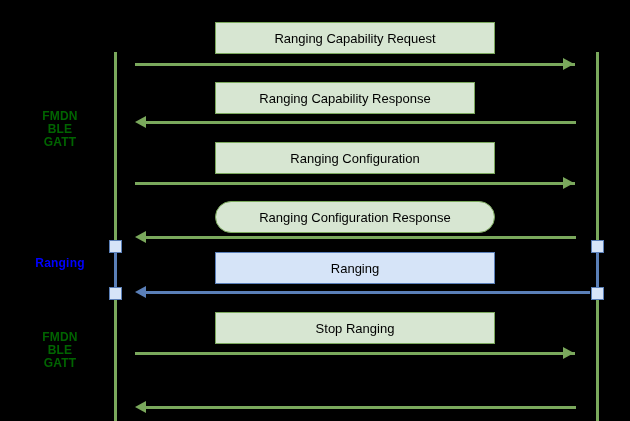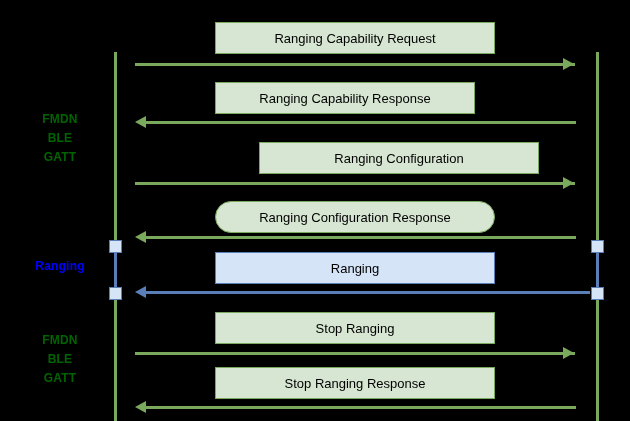--- a/index.html
+++ b/index.html
@@ -21,21 +21,21 @@
   }
   .lifeline {
     position: absolute;
     width: 3px;
     background: #7aa85c;
   }
   .phase-label {
     position: absolute;
     text-align: center;
     font-size: 12px;
-    line-height: 19px;
+    line-height: 13px;
     font-weight: bold;
     white-space: pre-line;
     letter-spacing: 0.2px;
   }
   .phase-gatt {
     color: #006400;
   }
   .phase-ranging {
     color: #0000ff;
   }
@@ -103,37 +103,36 @@
 GATT</div>
 
   <div class="msg-box green" style="left:215px; top:22px; width:280px; height:32px;">Ranging Capability Request</div>
   <div class="arrow-line green" style="left:135px; top:63px; width:440px;"></div>
   <div class="arrow-head right green" style="left:563px; top:58px;"></div>
 
   <div class="msg-box green" style="left:215px; top:82px; width:260px; height:32px;">Ranging Capability Response</div>
   <div class="arrow-line green" style="left:146px; top:121px; width:430px;"></div>
   <div class="arrow-head left green" style="left:135px; top:116px;"></div>
 
-  <div class="msg-box green" style="left:215px; top:142px; width:280px; height:32px;margin-left:44px;">Ranging Configuration</div>
+  <div class="msg-box green" style="left:215px; top:142px; width:280px; height:32px;">Ranging Configuration</div>
   <div class="arrow-line green" style="left:135px; top:182px; width:440px;"></div>
   <div class="arrow-head right green" style="left:563px; top:177px;"></div>
 
   <div class="msg-box green" style="left:215px; top:201px; width:280px; height:32px;border-radius:16px;">Ranging Configuration Response</div>
   <div class="arrow-line green" style="left:146px; top:236px; width:430px;"></div>
   <div class="arrow-head left green" style="left:135px; top:231px;"></div>
 
   <div class="msg-box blue" style="left:215px; top:252px; width:280px; height:32px;">Ranging</div>
   <div class="arrow-line blue" style="left:146px; top:291px; width:444px;"></div>
   <div class="arrow-head left blue" style="left:135px; top:286px;"></div>
 
   <div class="msg-box green" style="left:215px; top:312px; width:280px; height:32px;">Stop Ranging</div>
   <div class="arrow-line green" style="left:135px; top:352px; width:440px;"></div>
   <div class="arrow-head right green" style="left:563px; top:347px;"></div>
 
-  <div class="msg-box green" style="left:215px; top:367px; width:280px; height:32px;">Stop Ranging Response</div>
   <div class="arrow-line green" style="left:146px; top:406px; width:430px;"></div>
   <div class="arrow-head left green" style="left:135px; top:401px;"></div>
 
   <div class="activation-bar" style="left:114px; top:246px; height:48px;"></div>
   <div class="activation-node" style="left:109px; top:240px;"></div>
   <div class="activation-node" style="left:109px; top:287px;"></div>
 
   <div class="activation-bar" style="left:596px; top:246px; height:48px;"></div>
   <div class="activation-node" style="left:591px; top:240px;"></div>
   <div class="activation-node" style="left:591px; top:287px;"></div>

